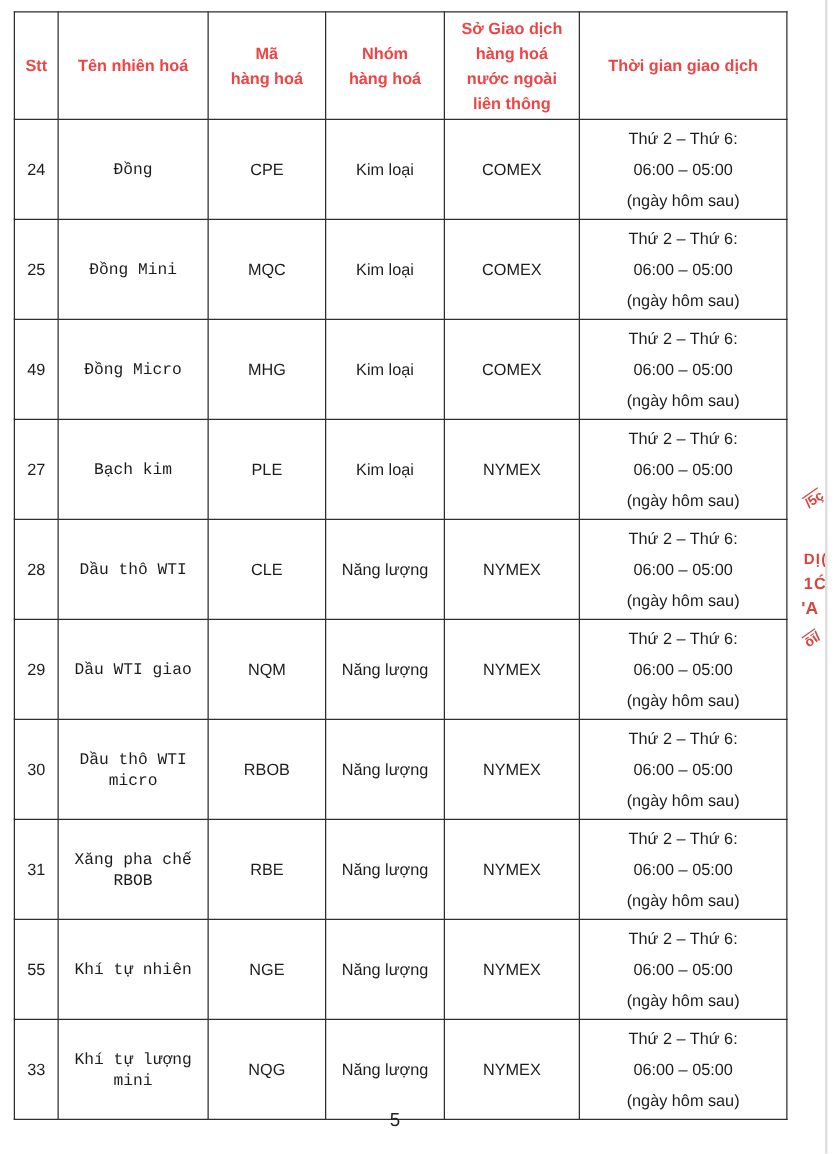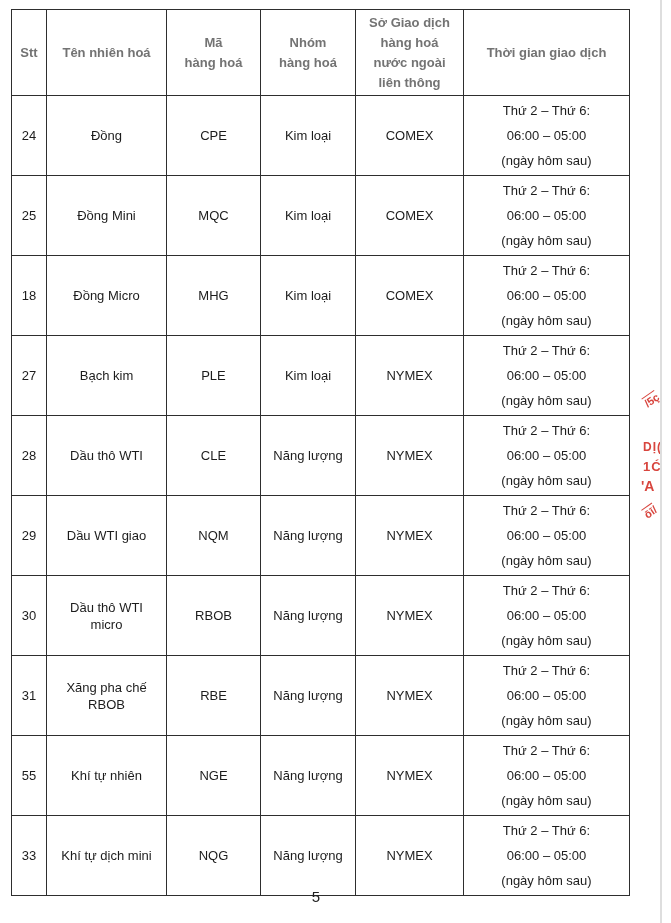--- a/index.html
+++ b/index.html
@@ -44,23 +44,23 @@
     padding: 2px 4px;
     font-size: 13px;
     white-space: pre-line;
     overflow: hidden;
   }
   table.commodity thead tr { height: 86px; }
   table.commodity tbody tr { height: 75px; }
   table.commodity th {
     font-weight: bold;
     line-height: 20px;
-    color: #737373;
-  }
-  td.c-name  { line-height: 17px; }
+    color: #ef4444;
+  }
+  td.c-name  { line-height: 17px; font-family: Liberation Mono, monospace; }
   td.c-sched { line-height: 25px; }
   
   .stamp-frag {
     position: absolute;
     color: #d8453e;
     font-weight: bold;
     white-space: nowrap;
   }
   .frag-0 { left: 644px; top: 394px; font-size: 11px; transform: rotate(-35deg); text-decoration: overline; }
   .frag-1 { left: 643px; top: 440px; font-size: 12px; letter-spacing: 1px; }
@@ -124,21 +124,21 @@
           <td class="c-name">Đồng Mini</td>
           <td class="c-code">MQC</td>
           <td class="c-group">Kim loại</td>
           <td class="c-exch">COMEX</td>
           <td class="c-sched">Thứ 2 – Thứ 6:
 06:00 – 05:00
 (ngày hôm sau)</td>
         </tr>
 
         <tr>
-          <td class="c-stt">18</td>
+          <td class="c-stt">49</td>
           <td class="c-name">Đồng Micro</td>
           <td class="c-code">MHG</td>
           <td class="c-group">Kim loại</td>
           <td class="c-exch">COMEX</td>
           <td class="c-sched">Thứ 2 – Thứ 6:
 06:00 – 05:00
 (ngày hôm sau)</td>
         </tr>
 
         <tr>
@@ -204,21 +204,21 @@
           <td class="c-code">NGE</td>
           <td class="c-group">Năng lượng</td>
           <td class="c-exch">NYMEX</td>
           <td class="c-sched">Thứ 2 – Thứ 6:
 06:00 – 05:00
 (ngày hôm sau)</td>
         </tr>
 
         <tr>
           <td class="c-stt">33</td>
-          <td class="c-name">Khí tự dịch mini</td>
+          <td class="c-name">Khí tự lượng mini</td>
           <td class="c-code">NQG</td>
           <td class="c-group">Năng lượng</td>
           <td class="c-exch">NYMEX</td>
           <td class="c-sched">Thứ 2 – Thứ 6:
 06:00 – 05:00
 (ngày hôm sau)</td>
         </tr>
       </tbody>
   </table>
 

